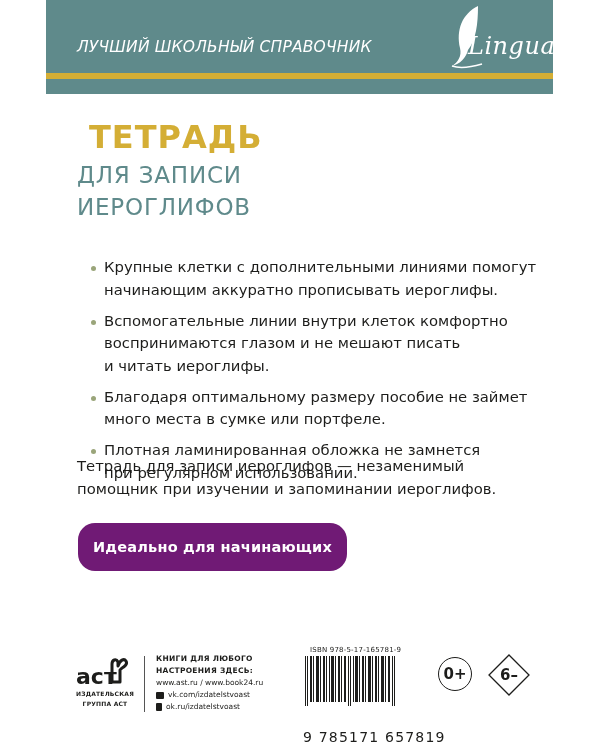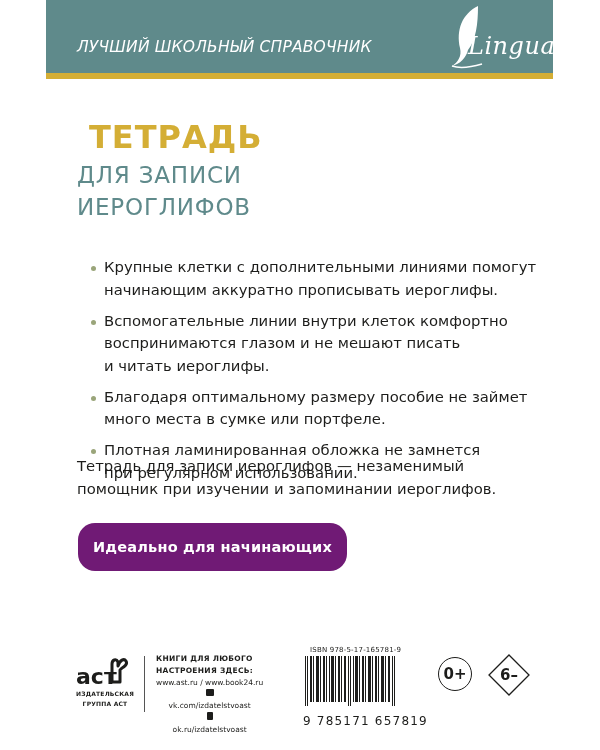--- a/index.html
+++ b/index.html
@@ -1,19 +1,19 @@
 <!DOCTYPE html>
 <html><head>
 <meta charset="utf-8">
 <style>
   html, body { margin:0; padding:0; background:#ffffff; }
   body { width:600px; height:750px; position:relative; overflow:hidden;
          font-family:"DejaVu Sans", sans-serif; color:#1d1d1b; }
 
-  .header { position:absolute; left:46px; top:0; width:507px; height:73px; background:#5f8a8b; }
+  .header { position:absolute; left:46px; top:0; width:507px; height:94px; background:#5f8a8b; }
   .header-strip { position:absolute; left:46px; top:73px; width:507px; height:6px; background:#d4ae35; }
   .series-title { position:absolute; left:31px; top:38px; color:#ffffff; font-style:italic;
                   font-size:15.5px; letter-spacing:0.2px; white-space:nowrap; }
   .lingua { position:absolute; left:398px; top:4px; width:100px; height:66px; }
   .lingua-text { position:absolute; left:24px; top:28px; color:#ffffff; font-family:"DejaVu Serif", serif;
                  font-style:italic; font-size:24px; white-space:nowrap; letter-spacing:0.5px; }
 
   .title-main { position:absolute; left:77px; top:119px; font-size:32px; font-weight:bold;
                 color:#d4ae35; letter-spacing:1px; line-height:36px; white-space:nowrap;margin-left:12px; }
   .title-sub { position:absolute; left:77px; top:159px; font-size:23px; font-weight:normal;
@@ -29,26 +29,26 @@
   .pill { position:absolute; left:78px; top:523px; width:269px; height:48px; border-radius:17px;
           background:#701a75; color:#ffffff; font-size:14.5px; font-weight:bold;
           display:flex; align-items:center; justify-content:center; letter-spacing:0.2px; }
 
   .ast-logo { position:absolute; left:74px; top:652px; width:70px; height:62px; }
   .ast-caption { position:absolute; left:74px; top:689px; width:62px; text-align:center; font-size:6px;
                  font-weight:bold; line-height:10px; letter-spacing:0.2px; }
   .vdivider { position:absolute; left:144px; top:656px; width:1px; height:56px; background:#555; }
   .info { position:absolute; left:156px; top:653px; font-size:7.5px; line-height:12px; }
   .info .bold { font-weight:bold; letter-spacing:0.3px; }
-  .info .row { display:flex; align-items:center; gap:4px; white-space:nowrap;flex-direction:column; }
+  .info .row { display:flex; align-items:center; gap:4px; white-space:nowrap; }
   .soc-icon { display:inline-block; width:8px; height:7px; background:#1d1d1b; border-radius:1px; }
 
   .isbn-label { position:absolute; left:310px; top:646px; font-size:7px; letter-spacing:0.2px; white-space:nowrap; }
   .barcode { position:absolute; left:305px; top:656px; width:90px; height:50px; }
-  .barcode-digits { position:absolute; left:303px; top:714px; font-size:12px; letter-spacing:1.2px; white-space:nowrap; }
+  .barcode-digits { position:absolute; left:303px; top:729px; font-size:14px; letter-spacing:1.2px; white-space:nowrap; }
 
   .age-circle { position:absolute; left:438px; top:657px; width:34px; height:34px; border:1.3px solid #1d1d1b;
                 border-radius:50%; display:flex; align-items:center; justify-content:center; font-weight:bold; font-size:15px; box-sizing:border-box; }
   .age-diamond { position:absolute; left:488px; top:654px; width:42px; height:42px; }
   .age-diamond-label { position:absolute; left:0; top:0; width:42px; height:42px; display:flex; align-items:center;
                        justify-content:center; font-weight:bold; font-size:15px; }
 </style>
 </head>
 <body>
 

